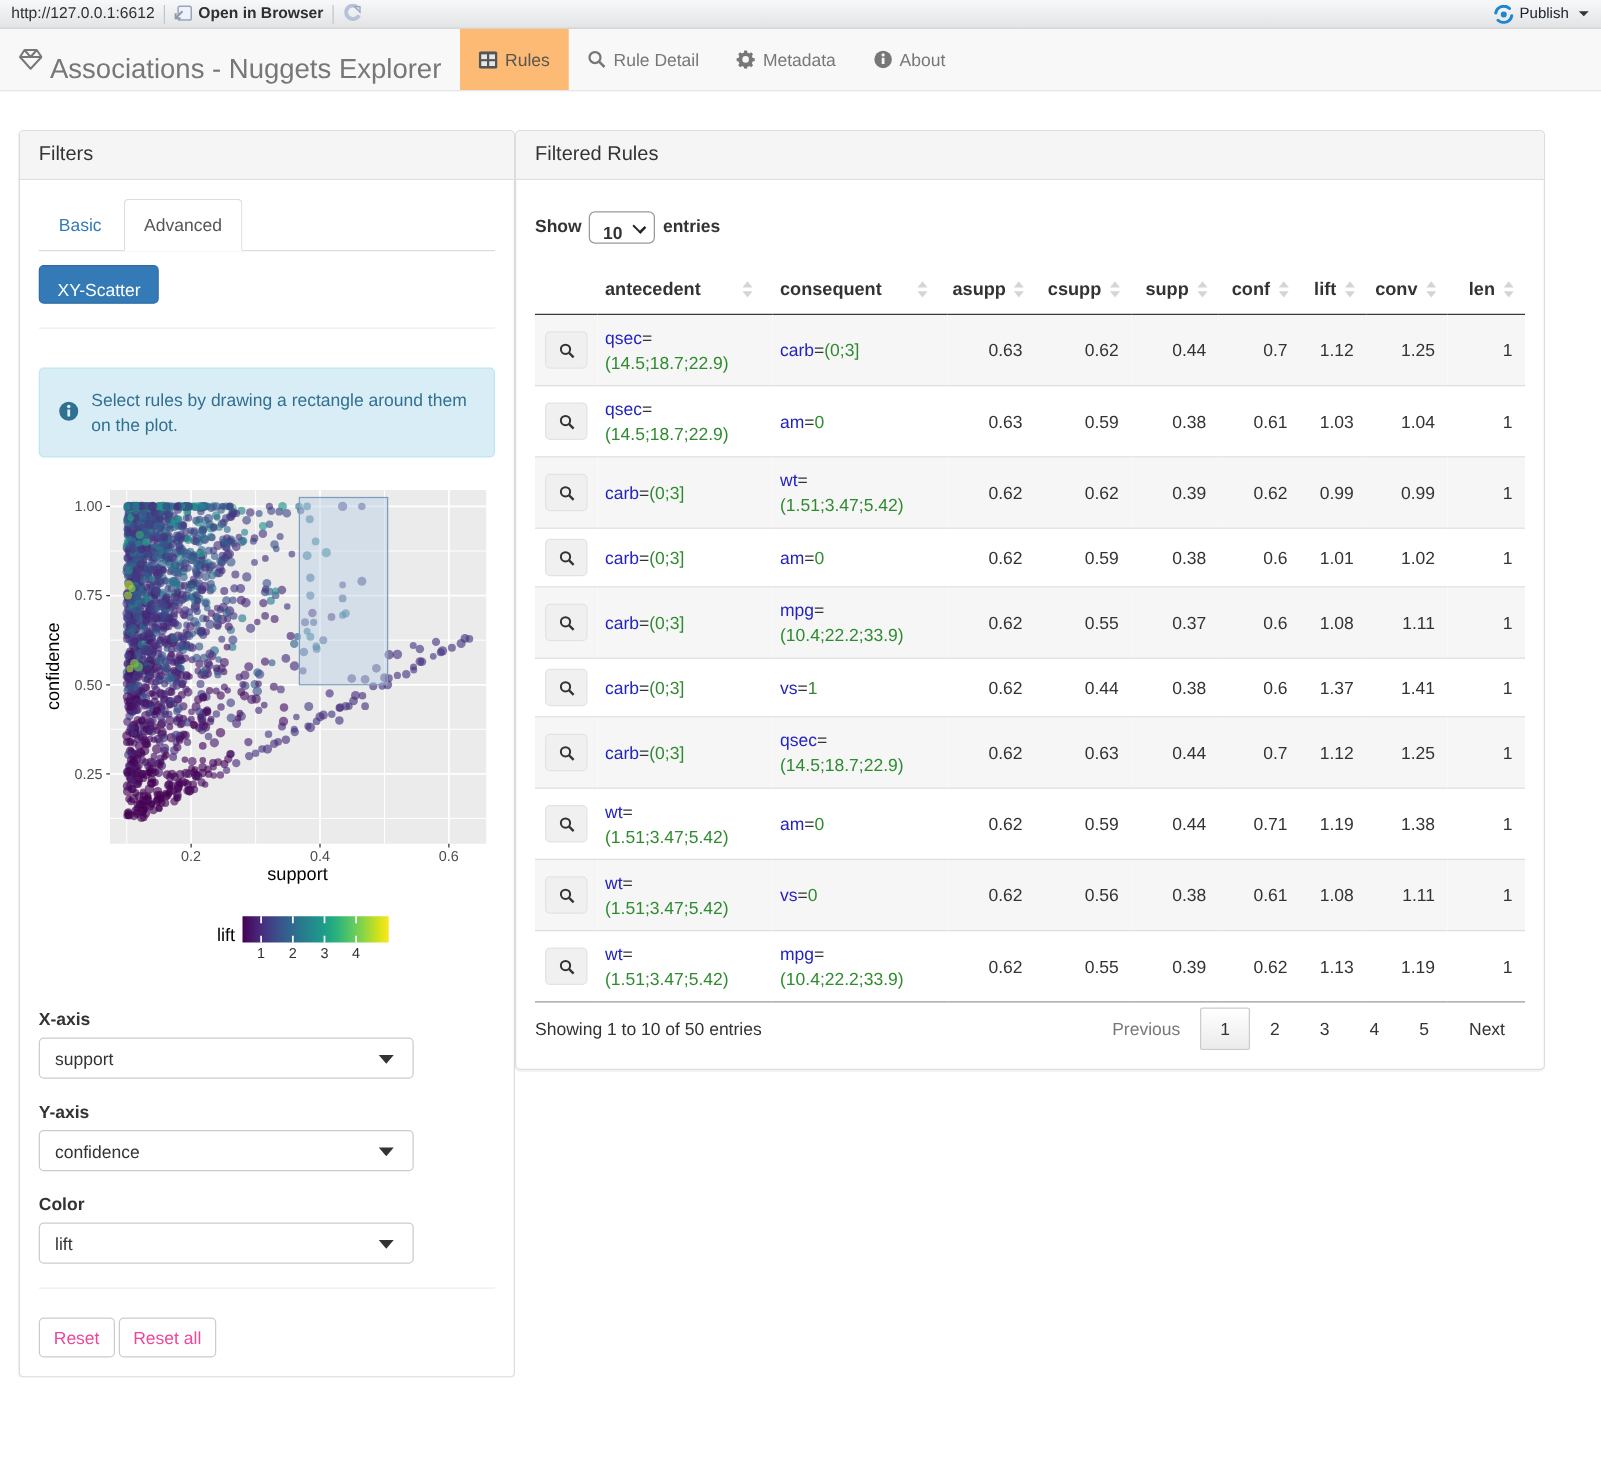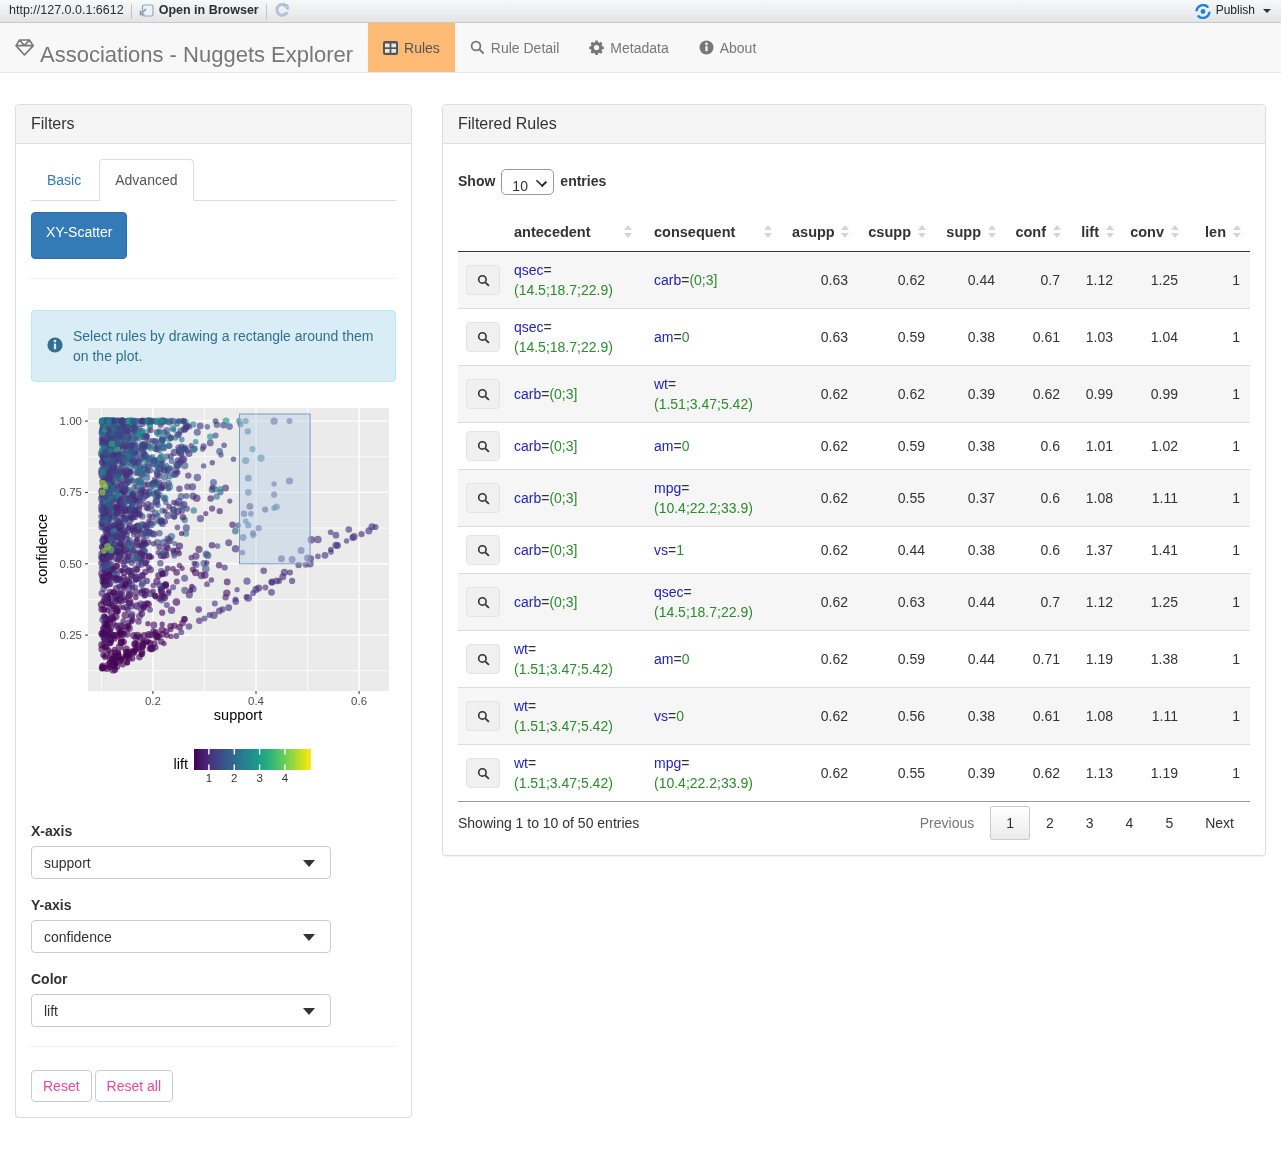--- a/index.html
+++ b/index.html
@@ -13,44 +13,44 @@
 .publish{position:absolute;right:10px;top:0;height:22px;display:flex;align-items:center;gap:5px;color:#20242c;font-size:12px}
 .pcaret{width:0;height:0;border-left:4px solid transparent;border-right:4px solid transparent;border-top:4.5px solid #333;margin-left:3px}
 
 .navbar{height:50px;background:#f8f8f8;border-bottom:1px solid #e7e7e7;display:flex;align-items:stretch}
 .brand{display:flex;align-items:flex-start;padding:16px 15px;font-size:22px;color:#777;white-space:nowrap}
 .brand svg{margin-right:6px}
 .ntab{display:flex;align-items:center;padding:0 15px;color:#777;font-size:14px;gap:6px}
 .ntab.active{background:#fdba74;color:#555}
 
 .container{padding:31px 15px 0 15px;display:flex;align-items:flex-start}
-.col-left{width:397px;flex:none;margin-right:30px}
+.col-left{width:397px;flex:none;}
 .col-right{width:824px;flex:none}
 .panel{background:#fff;border:1px solid #ddd;border-radius:4px;box-shadow:0 1px 1px rgba(0,0,0,.05)}
 .panel-heading{padding:10px 15px;background:#f5f5f5;border-bottom:1px solid #ddd;border-radius:3px 3px 0 0;font-size:16px;line-height:18px;color:#333}
 .panel-body{padding:15px}
 
 .tabs{display:flex;border-bottom:1px solid #ddd;margin-bottom:11px}
 .tab{padding:10px 15px;margin-right:2px;margin-bottom:-1px;border:1px solid transparent;border-radius:4px 4px 0 0;color:#337ab7;font-size:14px}
 .tab.active{color:#555;background:#fff;border-color:#ddd #ddd transparent}
 
 .btn{display:inline-block;padding:5px 11px;font-size:14px;line-height:20px;border:1px solid #ccc;border-radius:4px;background:#fff;color:#ec4899;text-align:center}
-.btn-primary{background:#337ab7;border-color:#2e6da4;color:#fff;padding:9px 14px 16px}
+.btn-primary{background:#337ab7;border-color:#2e6da4;color:#fff;padding:9px 14px 0}
 hr{border:0;border-top:1px solid #eee;margin:19px 0}
 
 .alert{background:#d9edf7;border:1px solid #bce8f1;border-radius:4px;color:#31708f;padding:15px;margin:31px 0 16px;display:flex}
 .alert .ic{flex:none;margin-right:10px;margin-top:11px}
 
 .ctl{margin-top:28px}
 .ctl label{font-weight:bold;display:block;margin-bottom:5px;line-height:20px}
 .sel{position:relative;width:300px;height:33px;border:1px solid #ccc;border-radius:4px;background:#fff;padding:6px 12px;color:#333;margin-bottom:16px}
 .sel .caret{position:absolute;right:15px;top:13px;width:0;height:0;border-left:6px solid transparent;border-right:6px solid transparent;border-top:7px solid #333}
 
 .dt-top{margin-bottom:9px;color:#333;font-weight:bold;line-height:26px}
-.dt-len{display:inline-block;position:relative;width:53px;height:26px;border:1px solid #999;border-radius:5px;background:#fff;font-weight:normal;color:#333;padding:3px 0 0 10px;margin:10px 6px;vertical-align:middle}
+.dt-len{display:inline-block;position:relative;width:53px;height:26px;border:1px solid #999;border-radius:5px;background:#fff;font-weight:bold;color:#333;padding:3px 0 0 10px;margin:10px 6px;vertical-align:middle}
 .chev{position:absolute;right:7px;top:7px;width:9px;height:9px;border-right:2.4px solid #222;border-bottom:2.4px solid #222;transform:rotate(45deg) scale(1,0.75);transform-origin:center}
 table.dt{border-collapse:collapse;width:792px;table-layout:fixed}
 table.dt th{font-weight:bold;text-align:right;padding:8px 24px 8px 4px;border-bottom:1.5px solid #3a3a3a;position:relative;font-size:14.5px}
 table.dt th.tl{text-align:left;padding-left:6px}
 table.dt td{padding:8px 10px;border-top:1px solid #ddd;vertical-align:middle}
 table.dt td.num{text-align:right}
 table.dt td.ant{padding-left:6px;padding-right:4px}
 table.dt tr.odd td{background:#f6f6f6}
 table.dt tbody tr:last-child td{border-bottom:1px solid #999}
 table.dt td{white-space:nowrap;overflow:hidden}

